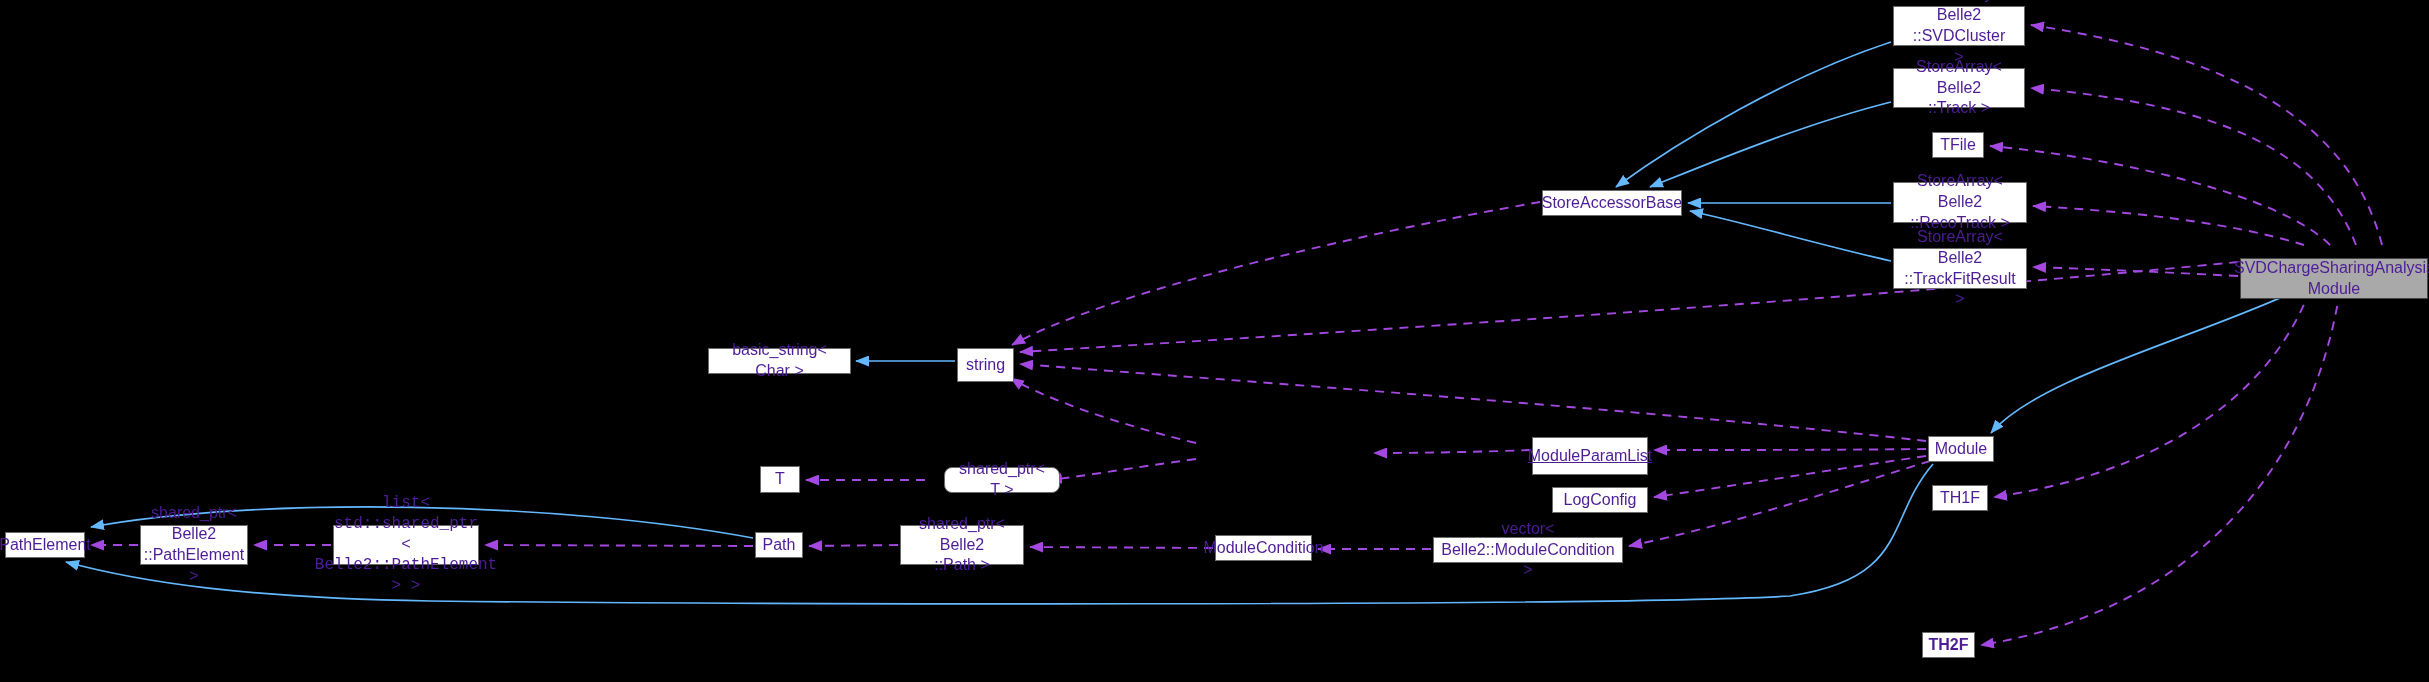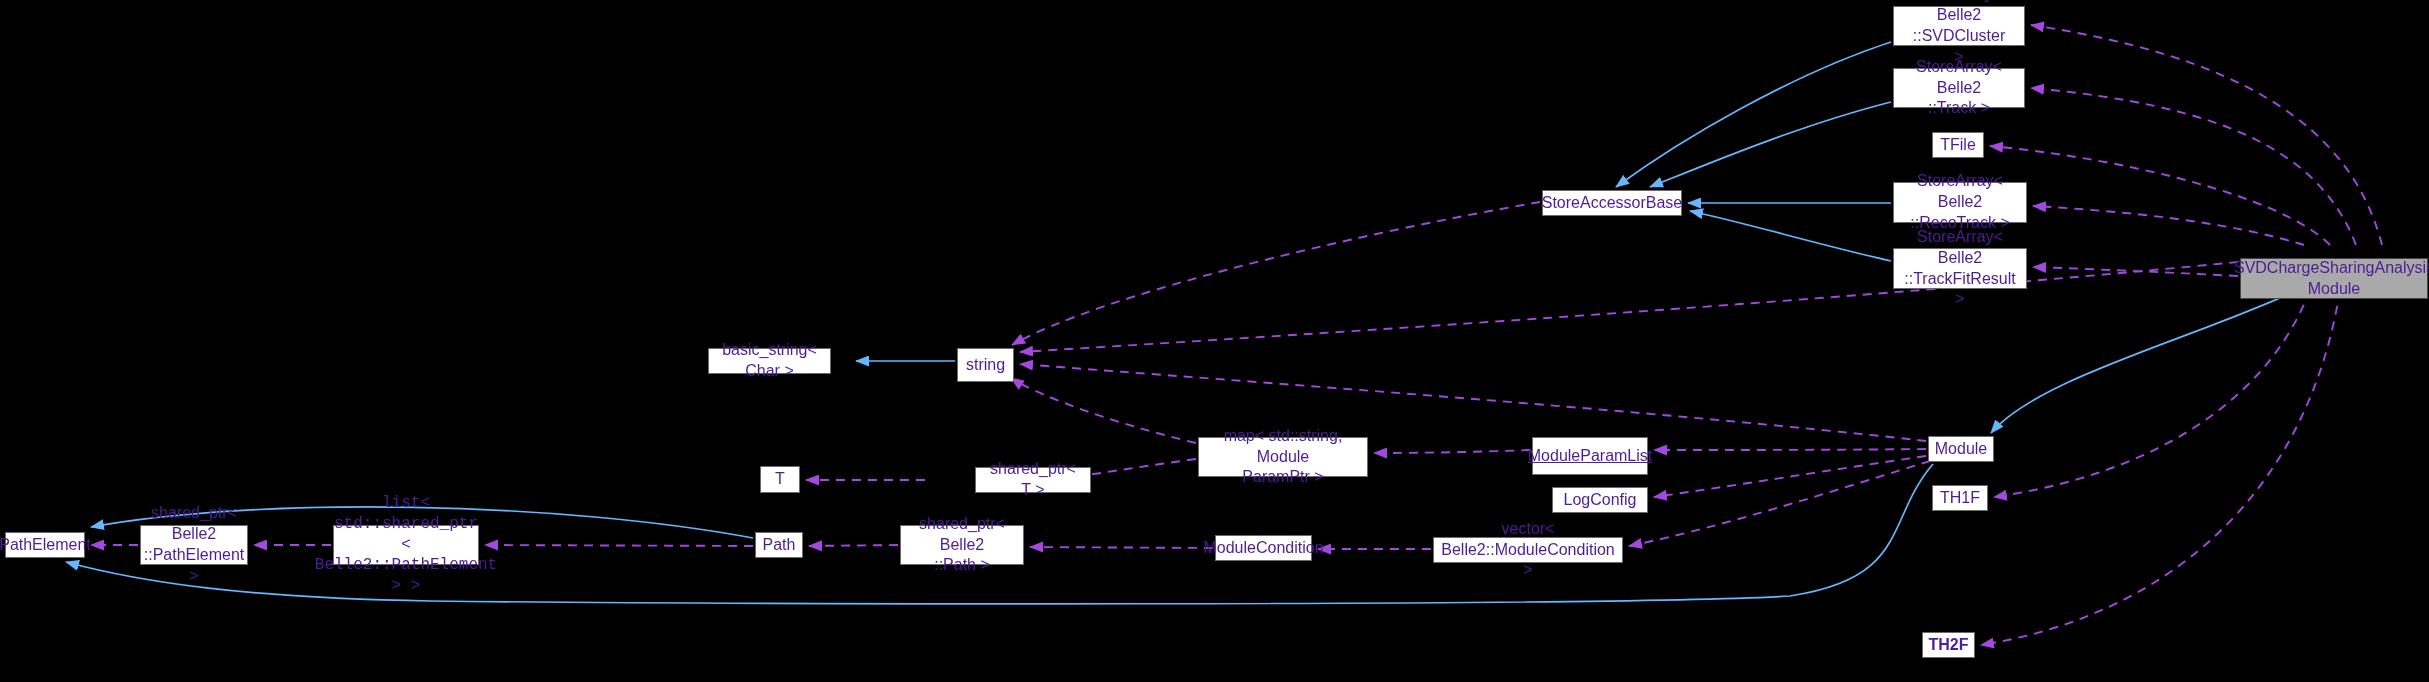--- a/index.html
+++ b/index.html
@@ -74,30 +74,28 @@
   <div class="node" style="left:1893px;top:68px;width:132px;height:40px;">StoreArray&lt; Belle2
 ::Track &gt;</div>
   <div class="node" style="left:1932px;top:132px;width:52px;height:26px;">TFile</div>
   <div class="node" style="left:1893px;top:182px;width:134px;height:41px;">StoreArray&lt; Belle2
 ::RecoTrack &gt;</div>
   <div class="node" style="left:1893px;top:248px;width:134px;height:41px;">StoreArray&lt; Belle2
 ::TrackFitResult &gt;</div>
   <div class="node node--main" style="left:2240px;top:247px;width:188px;height:41px;">SVDChargeSharingAnalysis
 Module</div>
   <div class="node" style="left:1542px;top:190px;width:140px;height:26px;">StoreAccessorBase</div>
-  <div class="node" style="left:708px;top:348px;width:123px;height:26px;">basic_string&lt; Char &gt;</div>
+  <div class="node" style="left:708px;top:348px;width:143px;height:26px;">basic_string&lt; Char &gt;</div>
   <div class="node" style="left:957px;top:348px;width:57px;height:34px;">string</div>
-  <div class="node" style="left:1198px;top:437px;width:170px;height:40px;">map&lt; std::string, Module
-ParamPtr &gt;</div>
   <div class="node" style="left:1532px;top:437px;width:116px;height:38px;text-decoration:underline;">ModuleParamList</div>
   <div class="node" style="left:1552px;top:487px;width:96px;height:26px;">LogConfig</div>
   <div class="node" style="left:1928px;top:436px;width:66px;height:26px;">Module</div>
   <div class="node" style="left:1932px;top:485px;width:56px;height:26px;">TH1F</div>
   <div class="node" style="left:760px;top:466px;width:40px;height:27px;">T</div>
-  <div class="node" style="left:975px;top:467px;width:116px;height:26px;">shared_ptr&lt; T &gt;</div>
+  <div class="node" style="left:944px;top:467px;width:116px;height:26px;border-radius:8px;">shared_ptr&lt; T &gt;</div>
   <div class="node" style="left:5px;top:532px;width:80px;height:26px;">PathElement</div>
   <div class="node" style="left:140px;top:525px;width:108px;height:40px;">shared_ptr&lt; Belle2
 ::PathElement &gt;</div>
   <div class="node" style="left:333px;top:525px;width:146px;height:40px;font-family:Liberation Mono, monospace;">list&lt; std::shared_ptr
 &lt; Belle2::PathElement &gt; &gt;</div>
   <div class="node" style="left:755px;top:532px;width:48px;height:26px;">Path</div>
   <div class="node" style="left:900px;top:525px;width:124px;height:40px;">shared_ptr&lt; Belle2
 ::Path &gt;</div>
   <div class="node" style="left:1215px;top:535px;width:97px;height:26px;">ModuleCondition</div>
   <div class="node" style="left:1433px;top:537px;width:190px;height:26px;">vector&lt; Belle2::ModuleCondition &gt;</div>

